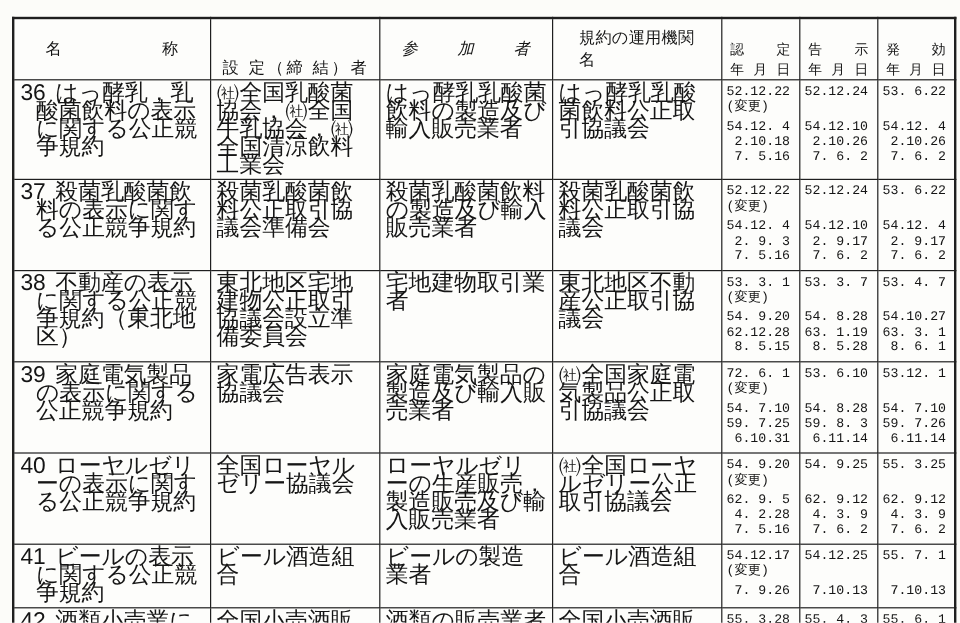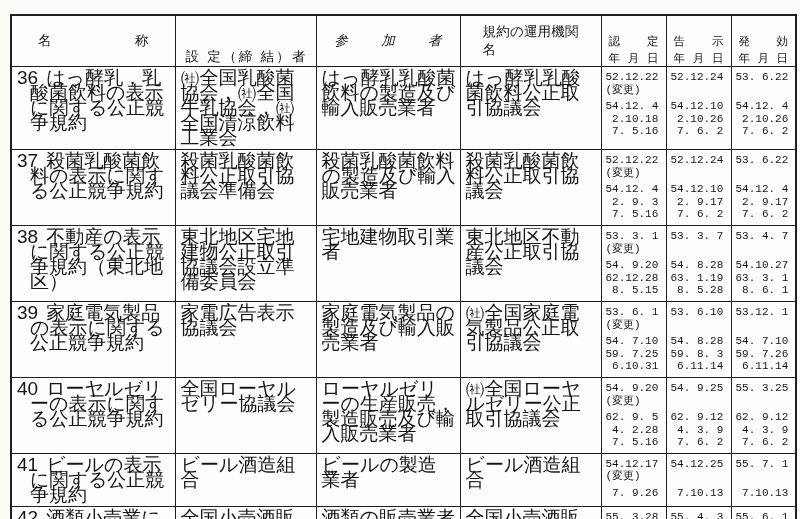--- a/index.html
+++ b/index.html
@@ -153,21 +153,21 @@
   </tr>
         <tr>
     <td class="c-name">
       <div class="nm">
         <span class="no">39</span><span class="nm-t">家庭電気製品の表示に関する公正競争規約</span>
       </div>
     </td>
     <td class="c-est">家電広告表示協議会</td>
     <td class="c-part">家庭電気製品の製造及び輸入販売業者</td>
     <td class="c-op">㈳全国家庭電気製品公正取引協議会</td>
-    <td class="c-date c-appr"><div class="dl">53. 6. 1</div><div class="dl chg">(変更)</div><div class="dl">54. 7.10</div><div class="dl">59. 7.25</div><div class="dl"> 6.10.31</div></td>
+    <td class="c-date c-appr"><div class="dl">72. 6. 1</div><div class="dl chg">(変更)</div><div class="dl">54. 7.10</div><div class="dl">59. 7.25</div><div class="dl"> 6.10.31</div></td>
     <td class="c-date c-not"><div class="dl">53. 6.10</div><div class="dl chg">&nbsp;</div><div class="dl">54. 8.28</div><div class="dl">59. 8. 3</div><div class="dl"> 6.11.14</div></td>
     <td class="c-date c-eff"><div class="dl">53.12. 1</div><div class="dl chg">&nbsp;</div><div class="dl">54. 7.10</div><div class="dl">59. 7.26</div><div class="dl"> 6.11.14</div></td>
   </tr>
         <tr>
     <td class="c-name">
       <div class="nm">
         <span class="no">40</span><span class="nm-t">ローヤルゼリーの表示に関する公正競争規約</span>
       </div>
     </td>
     <td class="c-est">全国ローヤルゼリー協議会</td>

